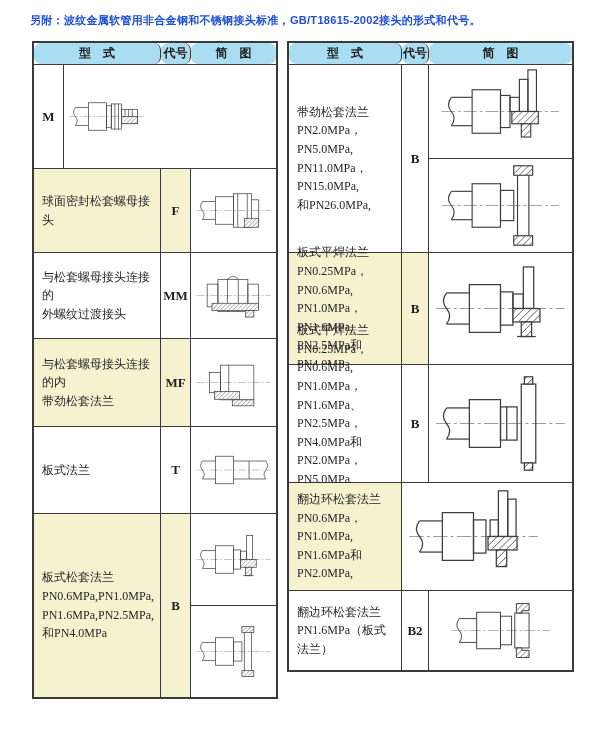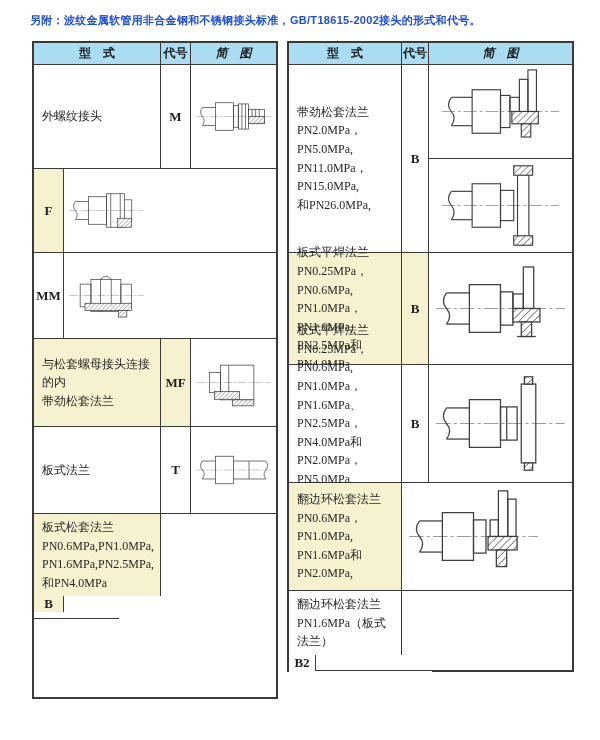--- a/index.html
+++ b/index.html
@@ -17,63 +17,63 @@
     position:absolute;left:30px;top:13px;width:556px;
     font-family:"Liberation Sans","DejaVu Sans",sans-serif;
     font-weight:700;font-size:11px;letter-spacing:.3px;color:#1d4ed8;
   }
   .tbl{
     position:absolute;top:41px;border:2px solid var(--border);background:#fff;
   }
   .tbl-left{left:32px;}
   .tbl-right{left:287px;}
   .row{display:flex;border-bottom:1.5px solid var(--border);box-sizing:border-box;}
-  .row:last-child{border-bottom:none;flex-direction:column;}
+  .row:last-child{border-bottom:none;}
   .cell{box-sizing:border-box;border-right:1.5px solid var(--border);background:#fff;}
   .c-diag{border-right:none;}
   .lt .c-type{width:127px;}
   .lt .c-code{width:30px;}
   .lt .c-diag{width:85px;}
   .rt .c-type{width:113px;}
   .rt .c-code{width:27px;}
   .rt .c-diag{width:143px;}
   .c-type{
     display:flex;align-items:center;padding:4px 4px 4px 8px;
     font-size:12px;line-height:1.55;white-space:pre-line;color:#262626;
   }
   .c-code{
     display:flex;align-items:center;justify-content:center;
     font-size:13px;font-weight:600;color:#1e1e1e;
   }
-  .c-diag{display:flex;flex-direction:column;font-style:italic;}
+  .c-diag{display:flex;flex-direction:column;}
   .c-diag .sub{flex:1 1 0;display:flex;align-items:center;justify-content:center;padding:3px;min-height:0;}
   .c-diag .sub + .sub{border-top:1.5px solid var(--border);}
   .hdr .cell{
     background:var(--header-bg);
     display:flex;align-items:center;justify-content:center;
     font-family:"Liberation Sans","DejaVu Sans",sans-serif;
     font-size:12px;font-weight:700;color:#1a1a1a;padding:0;
     white-space:pre;
+    border-radius:7px;
   }
   .hl{background:var(--highlight-bg);}
   svg{display:block;max-width:100%;max-height:100%;}
 </style>
 </head>
 <body>
 
 <div class="title">另附：波纹金属软管用非合金钢和不锈钢接头标准，GB/T18615-2002接头的形式和代号。</div>
 
 <div class="tbl tbl-left lt">
   <div class="row hdr" style="height:22px">
     <div class="cell c-type">型　式</div>
     <div class="cell c-code">代号</div>
     <div class="cell c-diag">简　图</div>
   </div>
   <div class="row" style="height:104px">
-    <div class="cell c-type">外螺纹接头</div>
     <div class="cell c-code">M</div>
     <div class="cell c-diag">
       <div class="sub">
           <svg viewBox="0 0 132 92" width="100%" height="100%" preserveAspectRatio="xMidYMid meet">
             <defs>
               <pattern id="hatch0" width="5" height="5" patternUnits="userSpaceOnUse" patternTransform="rotate(45)">
                 <rect width="5" height="5" fill="#ffffff"></rect>
                 <line x1="0" y1="0" x2="0" y2="5" stroke="#4a4a4a" stroke-width="1.3"></line>
               </pattern>
             </defs>
@@ -91,20 +91,21 @@
               <rect x="91" y="46" width="27" height="12" fill="url(#hatch0)"></rect>
               <line x1="97" y1="34" x2="97" y2="46"></line>
               <line x1="103" y1="34" x2="103" y2="46"></line>
               <line x1="109" y1="34" x2="109" y2="46"></line>
             </g>
           </svg>
         </div>
     </div>
   </div>
   <div class="row" style="height:84px">
+    <div class="cell c-type hl">球面密封松套螺母接头</div>
     <div class="cell c-code hl">F</div>
     <div class="cell c-diag">
       <div class="sub">
           <svg viewBox="0 0 132 92" width="100%" height="100%" preserveAspectRatio="xMidYMid meet">
             <defs>
               <pattern id="hatch1" width="5" height="5" patternUnits="userSpaceOnUse" patternTransform="rotate(45)">
                 <rect width="5" height="5" fill="#ffffff"></rect>
                 <line x1="0" y1="0" x2="0" y2="5" stroke="#4a4a4a" stroke-width="1.3"></line>
               </pattern>
             </defs>
@@ -118,20 +119,22 @@
               <line x1="73" y1="18" x2="73" y2="74"></line>
               <line x1="89" y1="18" x2="89" y2="74"></line>
               <path d="M96,28 h12 v36 h-12"></path>
               <rect x="84" y="59" width="24" height="15" fill="url(#hatch1)"></rect>
             </g>
           </svg>
         </div>
     </div>
   </div>
   <div class="row" style="height:86px">
+    <div class="cell c-type">与松套螺母接头连接的
+外螺纹过渡接头</div>
     <div class="cell c-code">MM</div>
     <div class="cell c-diag">
       <div class="sub">
           <svg viewBox="0 0 132 92" width="100%" height="100%" preserveAspectRatio="xMidYMid meet">
             <defs>
               <pattern id="hatch2" width="5" height="5" patternUnits="userSpaceOnUse" patternTransform="rotate(45)">
                 <rect width="5" height="5" fill="#ffffff"></rect>
                 <line x1="0" y1="0" x2="0" y2="5" stroke="#4a4a4a" stroke-width="1.3"></line>
               </pattern>
             </defs>

